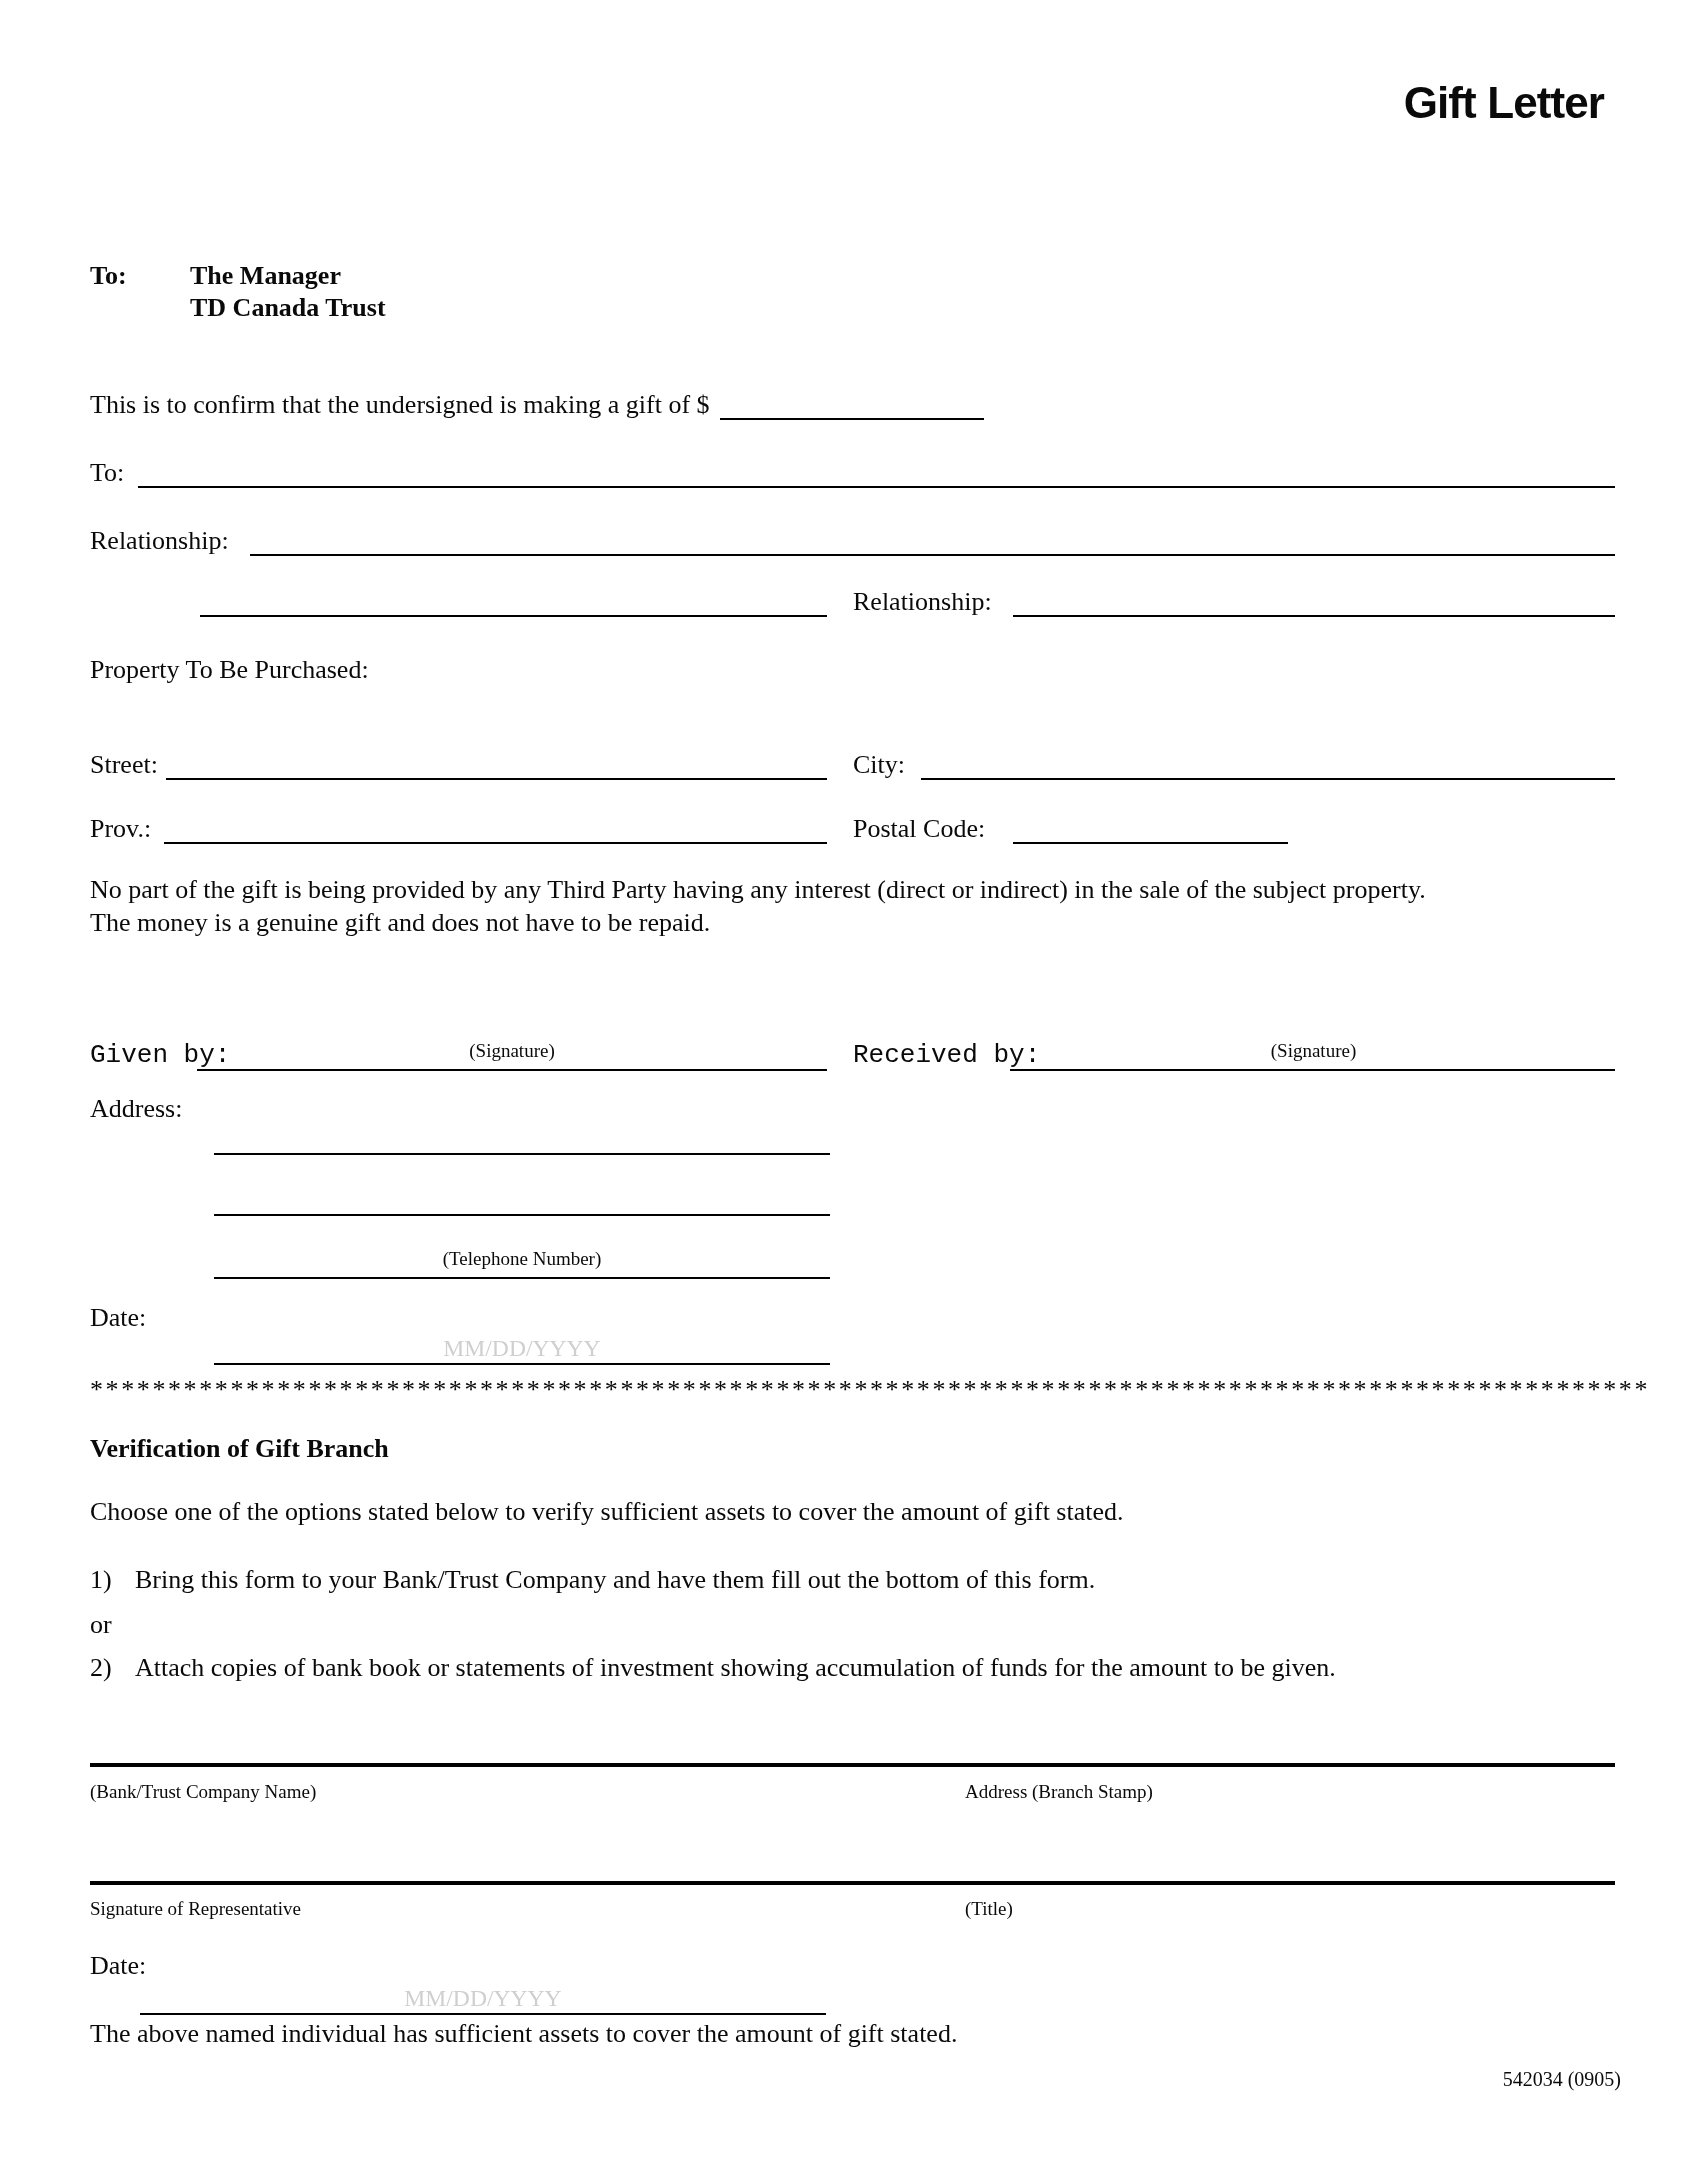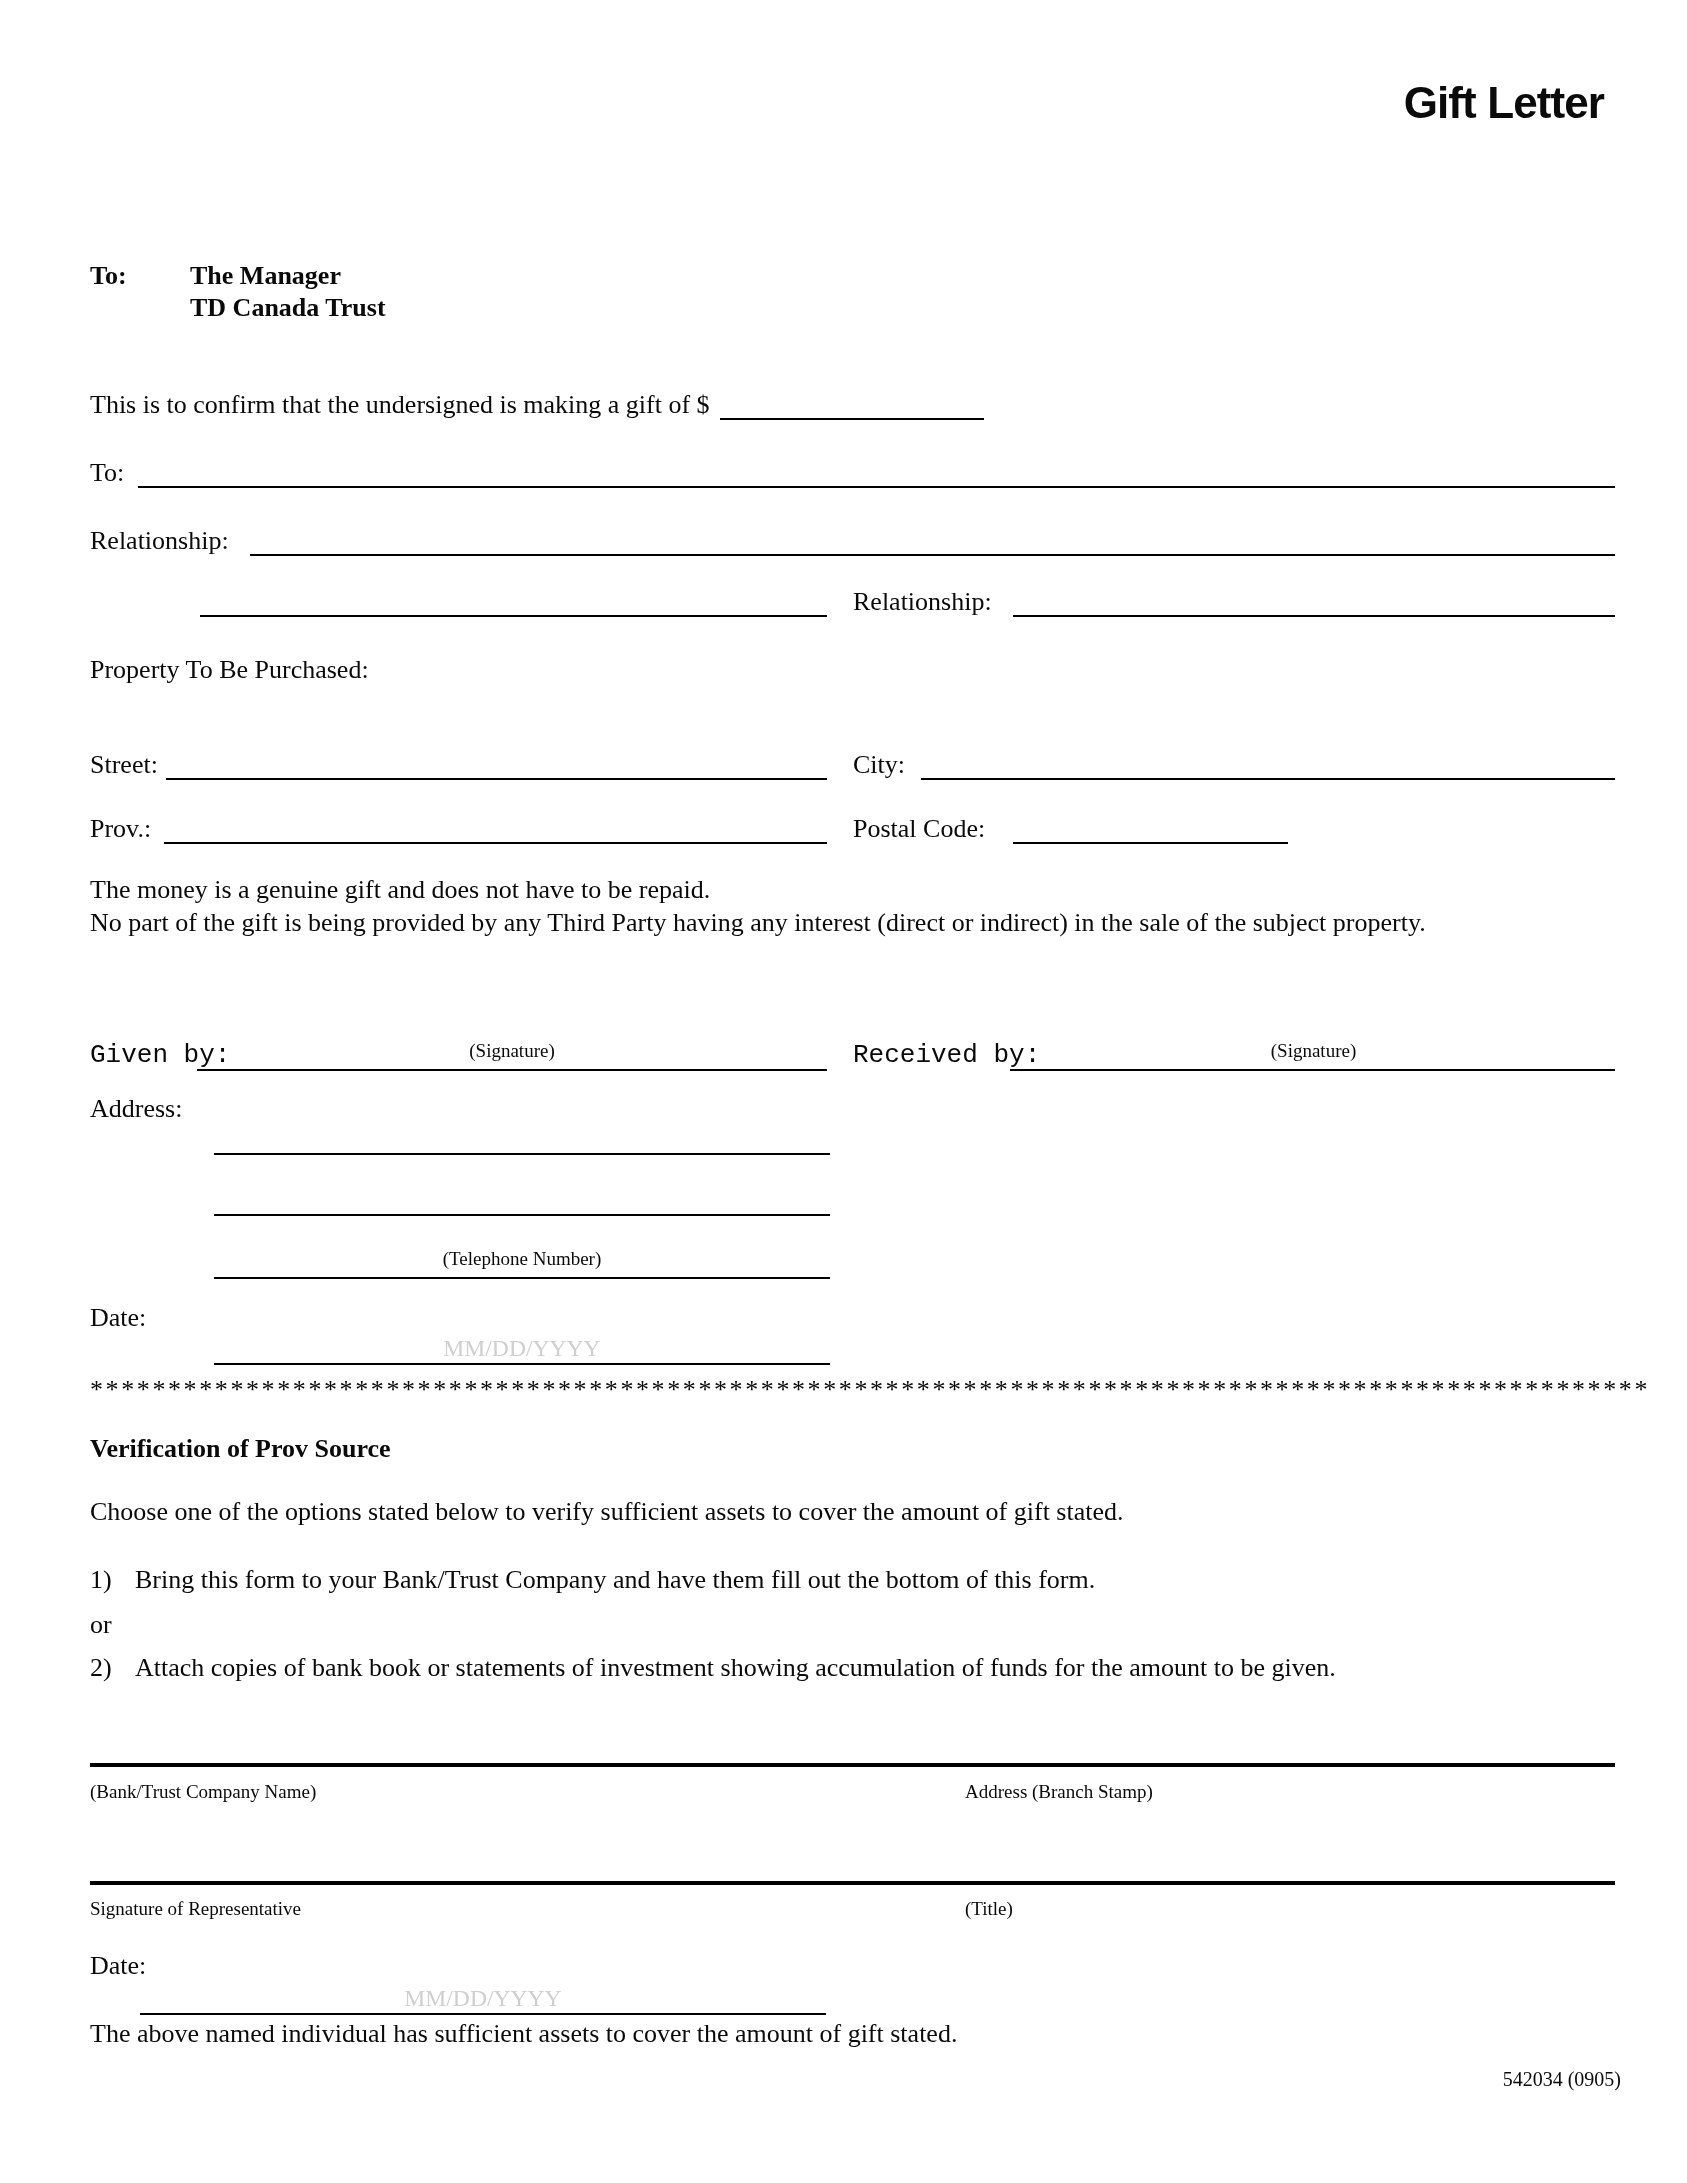--- a/index.html
+++ b/index.html
@@ -119,22 +119,22 @@
         <span class="field grow" style="margin-right:26px;"></span>
       </div>
       <div class="col-right">
         <span class="lbl" style="width:68px;">City:</span>
         <span class="field grow"></span>
       </div>
     </div>
   </div>
 
   <div class="abs para" style="top:873px; left:90px; right:72px;">
+    <div>No part of the gift is being provided by any Third Party having any interest (direct or indirect) in the sale of the subject property.</div>
     <div>The money is a genuine gift and does not have to be repaid.</div>
-    <div>No part of the gift is being provided by any Third Party having any interest (direct or indirect) in the sale of the subject property.</div>
   </div>
 
   <div class="row" style="top:1004px;font-family:Liberation Mono, monospace;">
     <div class="col-grid">
       <div class="col-left">
         <span class="lbl" style="width:107px;">Given by:</span>
         <span class="field grow" style="margin-right:26px;"></span>
       </div>
       <div class="col-right">
         <span class="lbl" style="width:157px;">Received by:</span>
@@ -151,21 +151,21 @@
   <div class="abs field" style="top:1212px; left:214px; width:616px;"></div>
   <div class="abs caption" style="top:1247px; left:214px; width:616px; text-align:center;">(Telephone Number)</div>
 
   <div class="abs" style="top:1303px; left:90px;">Date:</div>
   <div class="abs field" style="top:1298px; left:214px; width:616px;">
     <span class="placeholder">MM/DD/YYYY</span>
   </div>
 
   <div class="abs asterisks" style="top:1375px; left:90px;">****************************************************************************************************</div>
 
-  <div class="abs bold" style="top:1434px; left:90px;">Verification of Prov Source</div>
+  <div class="abs bold" style="top:1434px; left:90px;">Verification of Gift Branch</div>
 
   <div class="abs" style="top:1497px; left:90px; right:72px;">Choose one of the options stated below to verify sufficient assets to cover the amount of gift stated.</div>
 
   <div class="abs numitem" style="top:1565px; left:90px; right:72px;">
     <span class="num">1)</span>
     <span>Bring this form to your Bank/Trust Company and have them fill out the bottom of this  form.</span>
   </div>
 
   <div class="abs" style="top:1610px; left:90px;">or</div>
 

